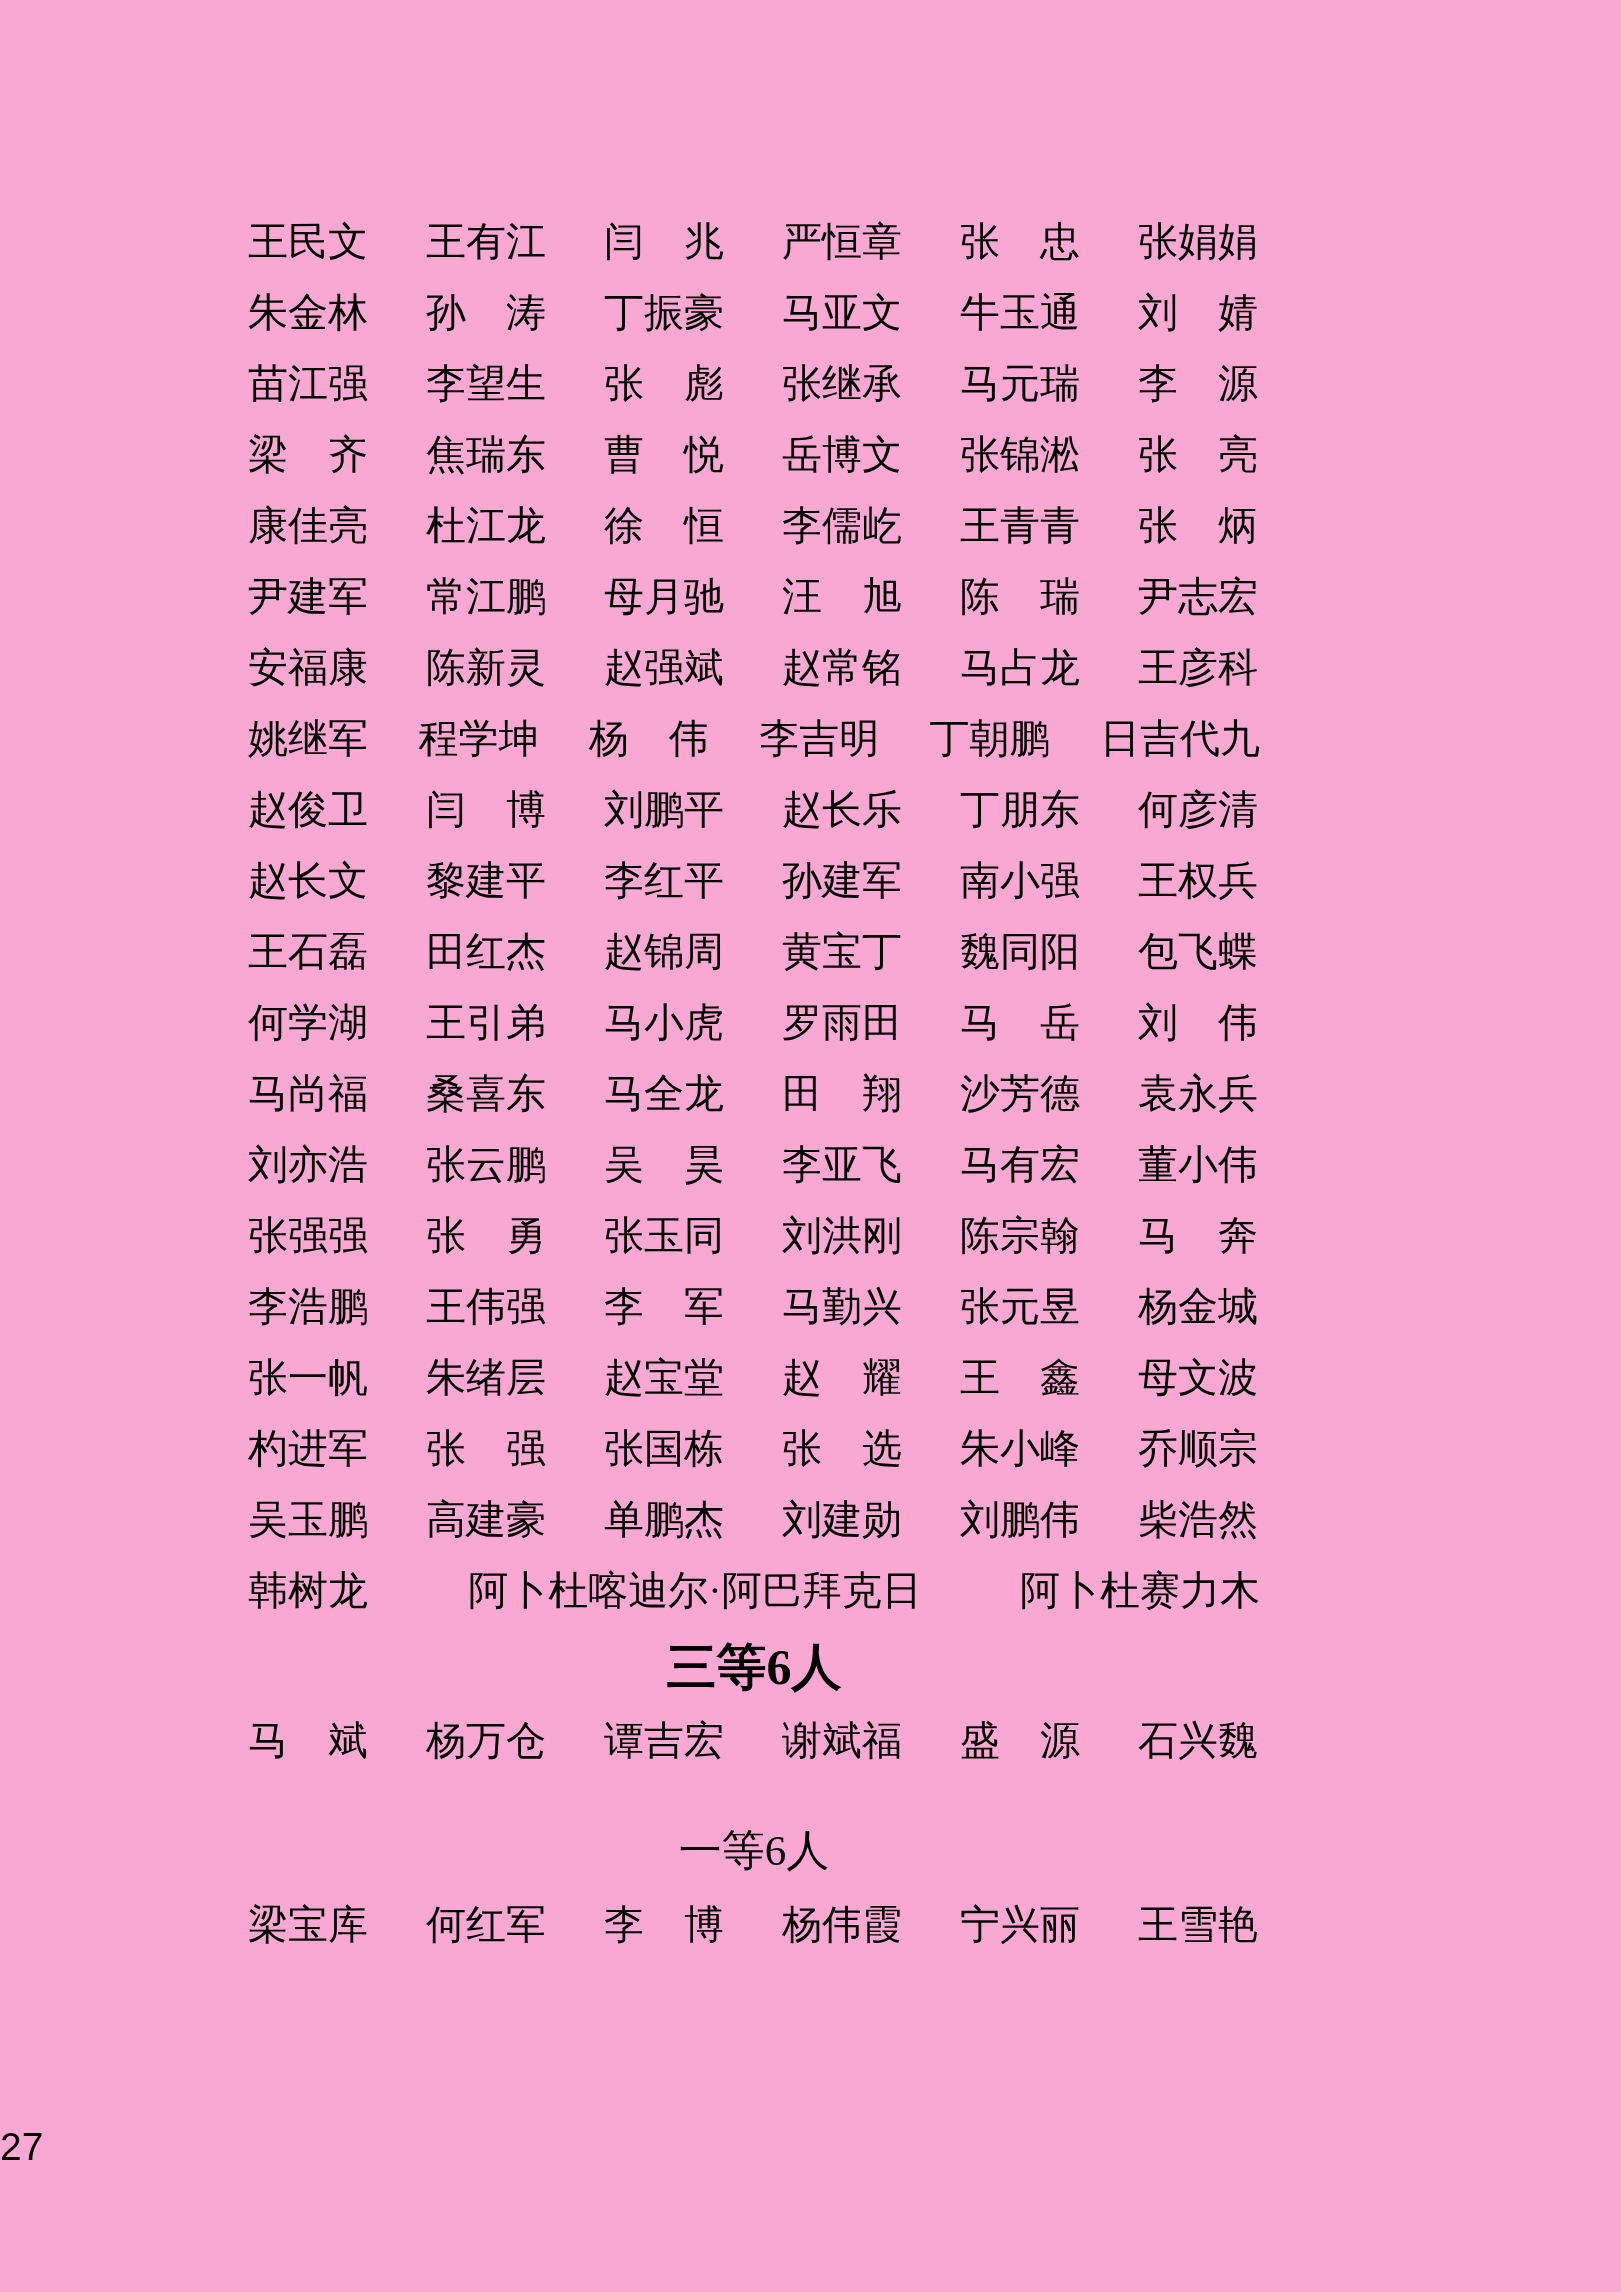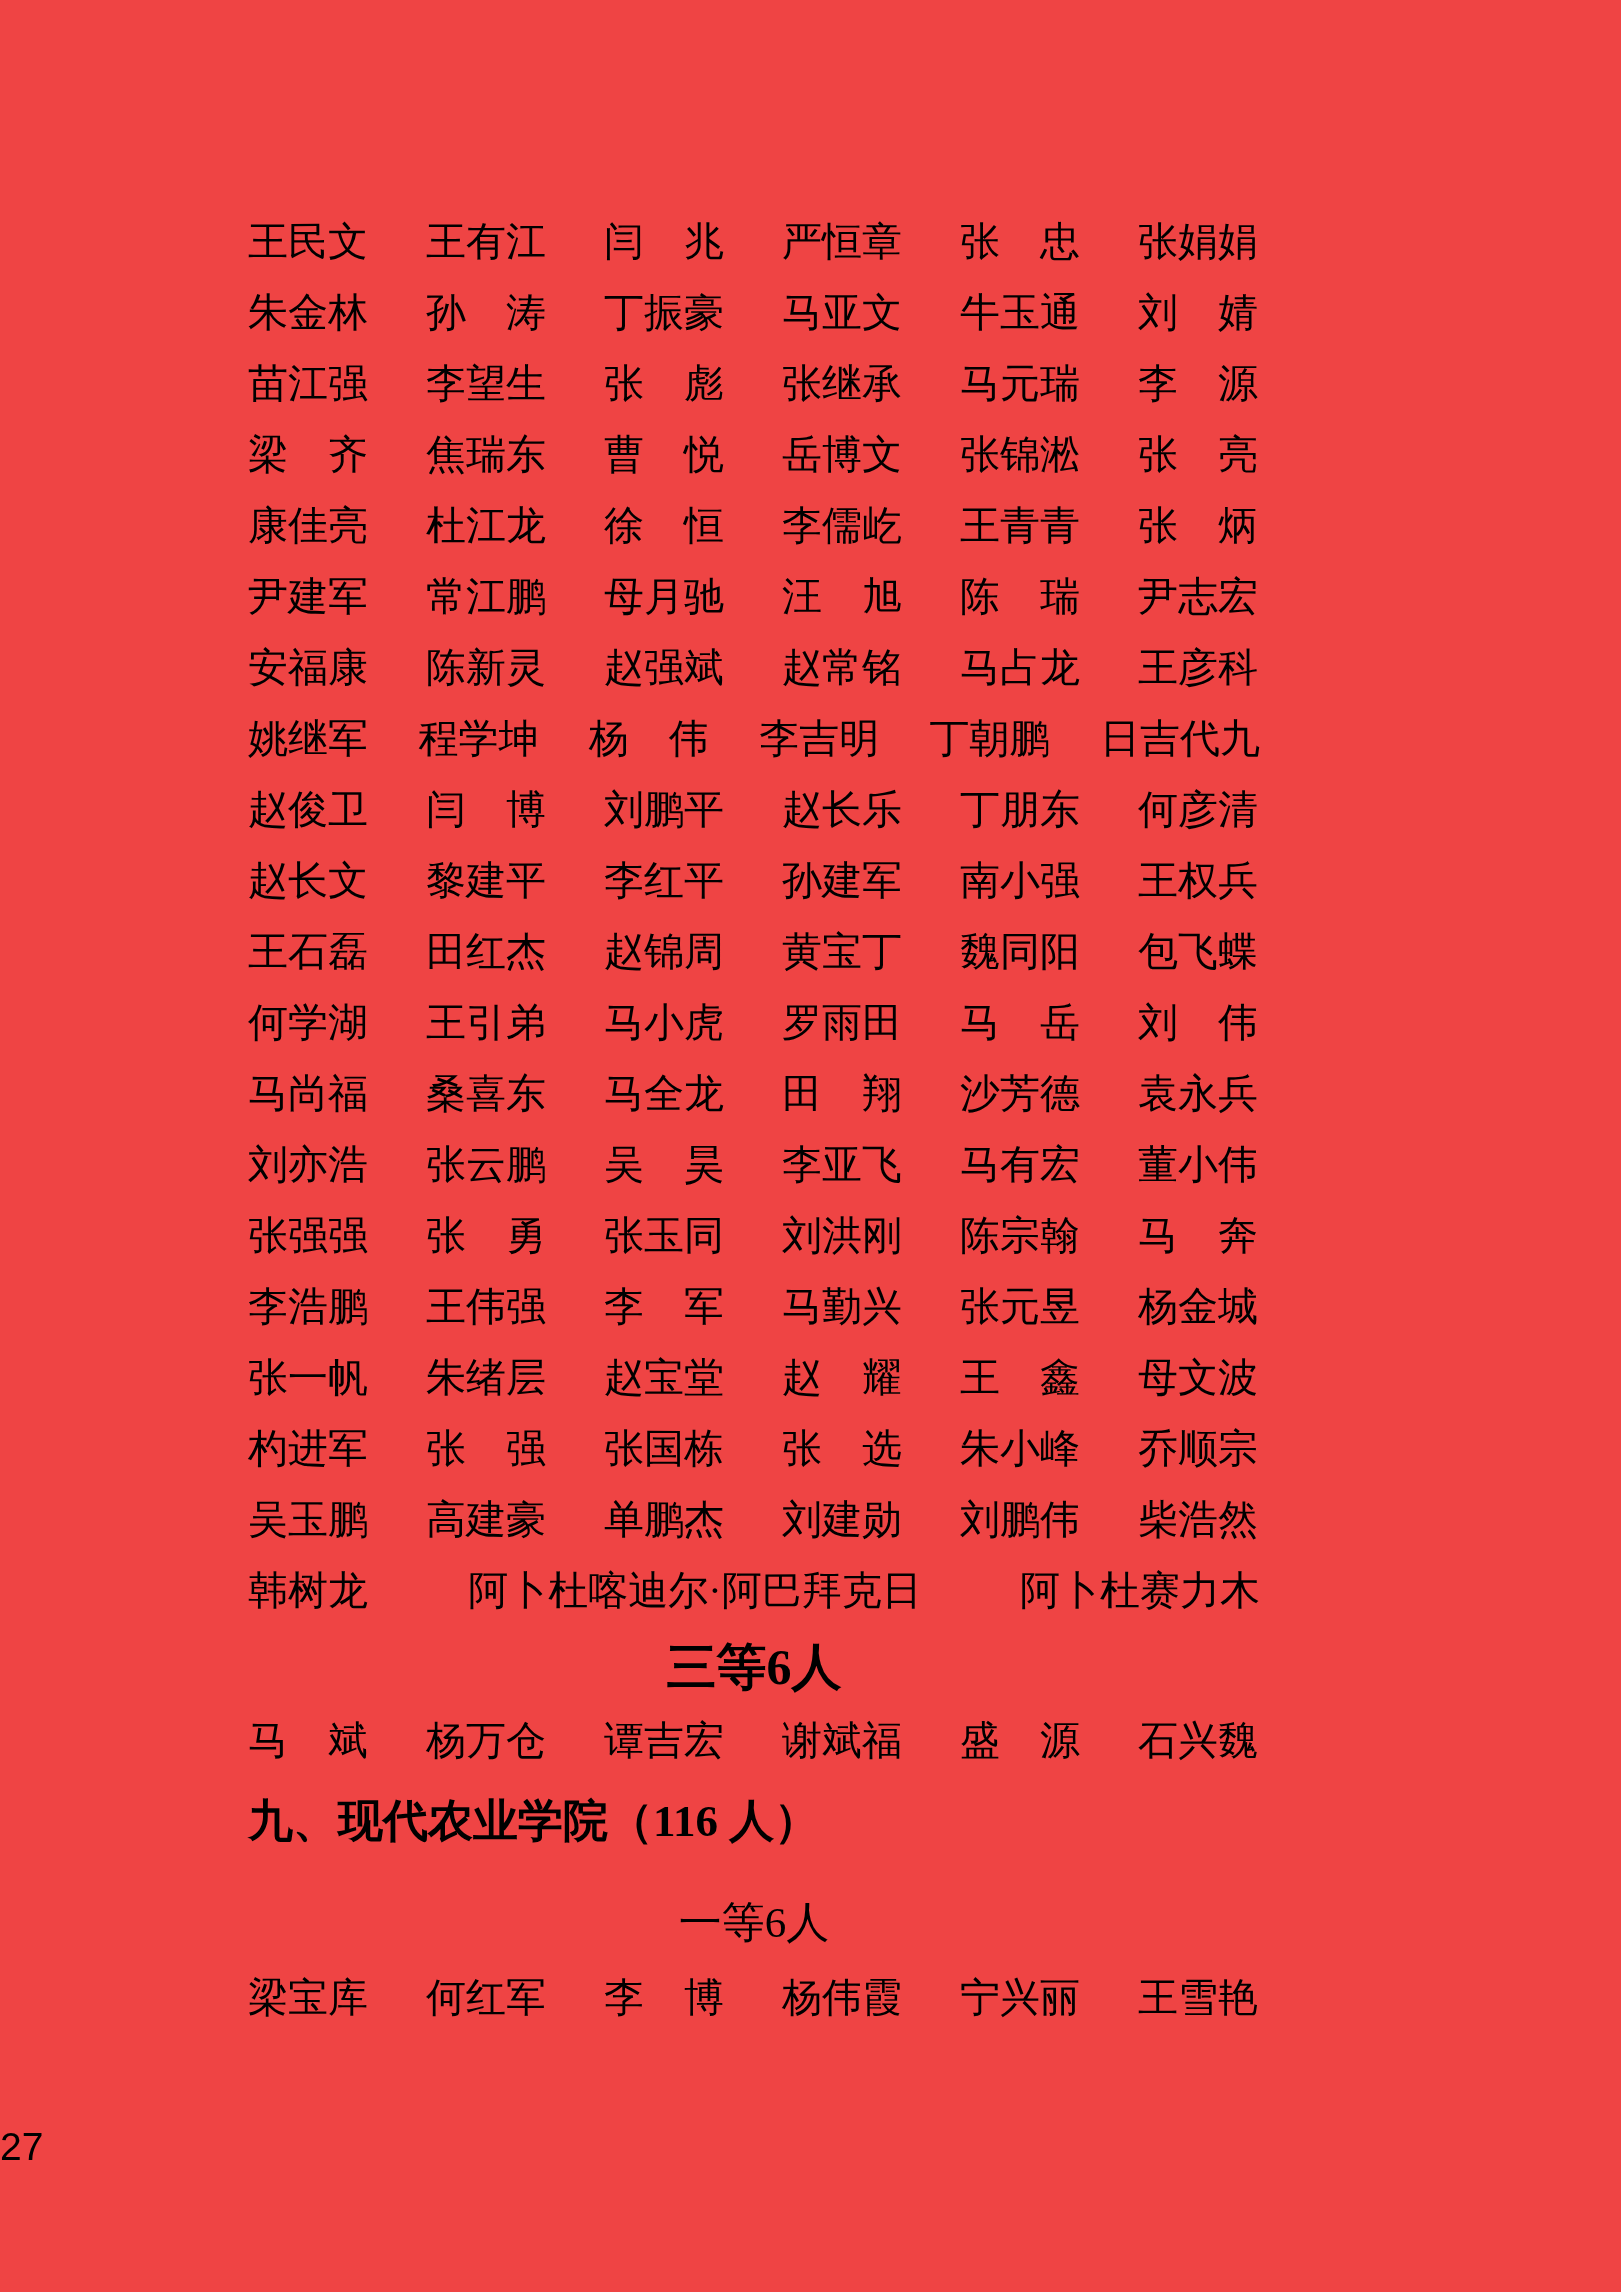--- a/index.html
+++ b/index.html
@@ -1,20 +1,20 @@
 <!DOCTYPE html>
 <html lang="zh"><head>
 <meta charset="utf-8">
 <style>
   html,body { margin:0; padding:0; background:#e8e8e8; }
   .page {
     position:relative;
     width:1621px; height:2293px;
     margin:0 auto;
-    background:#ef4444;
+    background:#f9a8d4;
     color:#000;
     font-family:"Liberation Serif", serif;
     overflow:hidden;
   }
   .content {
     position:absolute;
     left:248px; top:206px;
     width:1012px;
   }
   .name-row {
@@ -238,21 +238,20 @@
         <div class="name-row">
           <span class="name-cell">马　斌</span>
           <span class="name-cell">杨万仓</span>
           <span class="name-cell">谭吉宏</span>
           <span class="name-cell">谢斌福</span>
           <span class="name-cell">盛　源</span>
           <span class="name-cell">石兴魏</span>
         </div>
       </div>
 
-    <div class="section-heading">九、现代农业学院（116 人）</div>
 
     <div class="tier-header-2">一等6人</div>
 
     <div>
         <div class="name-row">
           <span class="name-cell">梁宝库</span>
           <span class="name-cell">何红军</span>
           <span class="name-cell">李　博</span>
           <span class="name-cell">杨伟霞</span>
           <span class="name-cell">宁兴丽</span>

